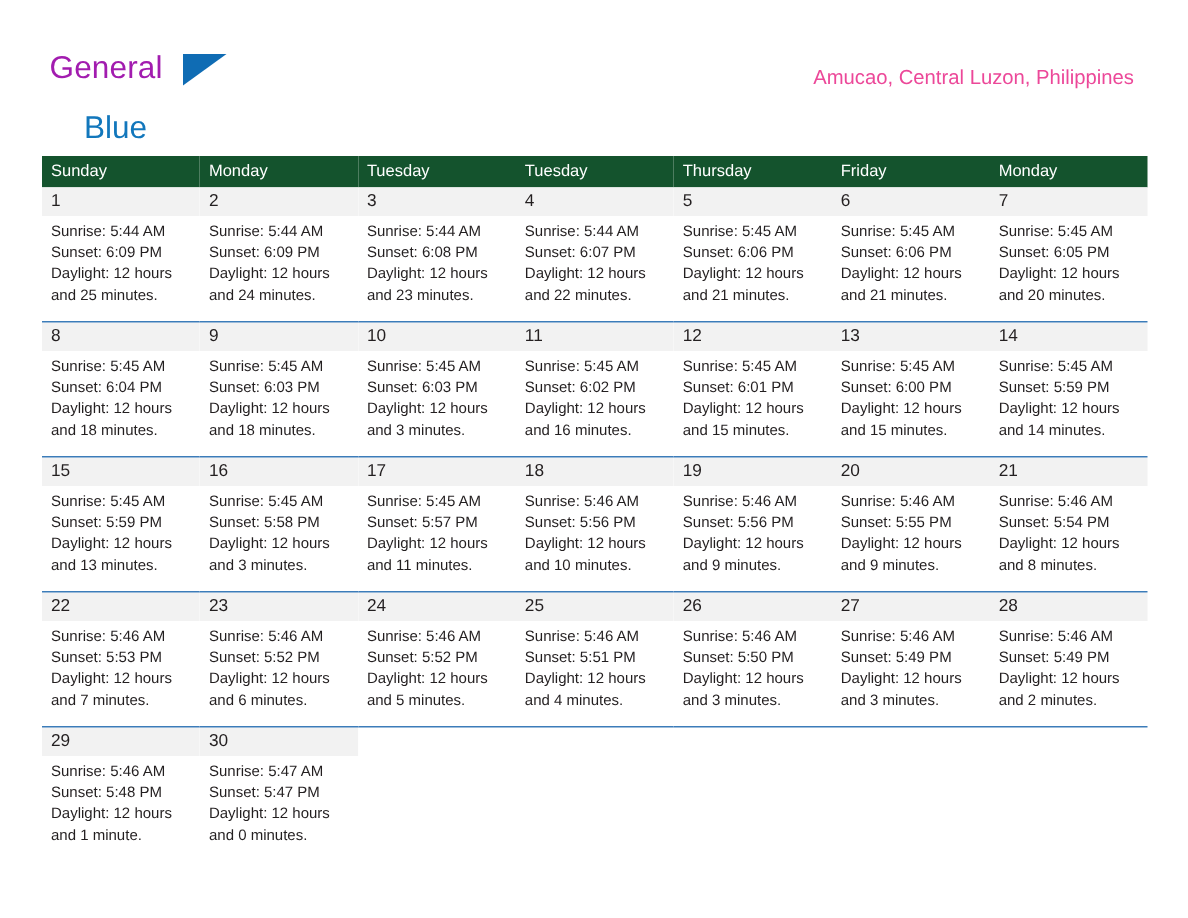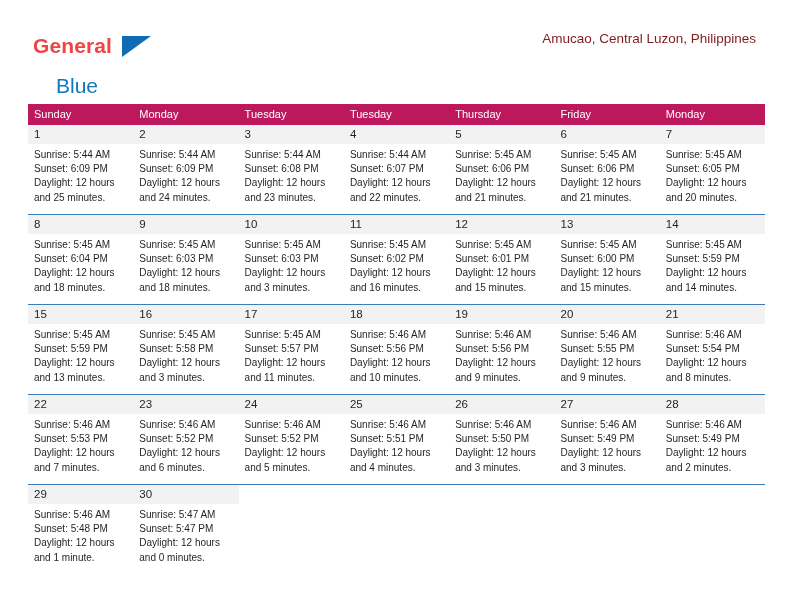--- a/index.html
+++ b/index.html
@@ -33,24 +33,23 @@
     left: 33px;
     top: 33px;
     width: 140px;
     height: 48px;
   }
   .logo-general {
     position: absolute;
     left: 0; top: 0;
     font-size: 21px;
     letter-spacing: 0.1px;
-    color: #ef4444;
+    color: #a21caf;
     line-height: 25px;
     white-space: nowrap;
-    font-weight: bold;
   }
   .logo-blue {
     position: absolute;
     left: 23px;
     top: 40px;
     font-size: 21px;
     color: #1277bc;
     line-height: 25px;
     white-space: nowrap;
   }
@@ -72,37 +71,37 @@
   .cal-title {
     font-size: 26px;
     font-weight: 400;
     color: #231f20;
     line-height: 32px;
     white-space: nowrap;
   }
   .cal-subtitle {
     font-size: 13.5px;
     font-weight: 400;
-    color: #7f1d1d;
+    color: #ec4899;
     line-height: 18px;
-    margin-top: 2px;
+    margin-top: 15px;
     white-space: nowrap;
   }
 
   
   .calendar {
     position: absolute;
     left: 28px;
     top: 104px;
     width: 737px;
     border-collapse: collapse;
     table-layout: fixed;
   }
   .calendar th {
-    background: #be185d;
+    background: #14532d;
     color: #ffffff;
     font-size: 11px;
     font-weight: 400;
     text-align: left;
     padding: 4px 0 5px 6px;
     height: 12px;
     border: none;
   }
   .calendar td {
     vertical-align: top;

